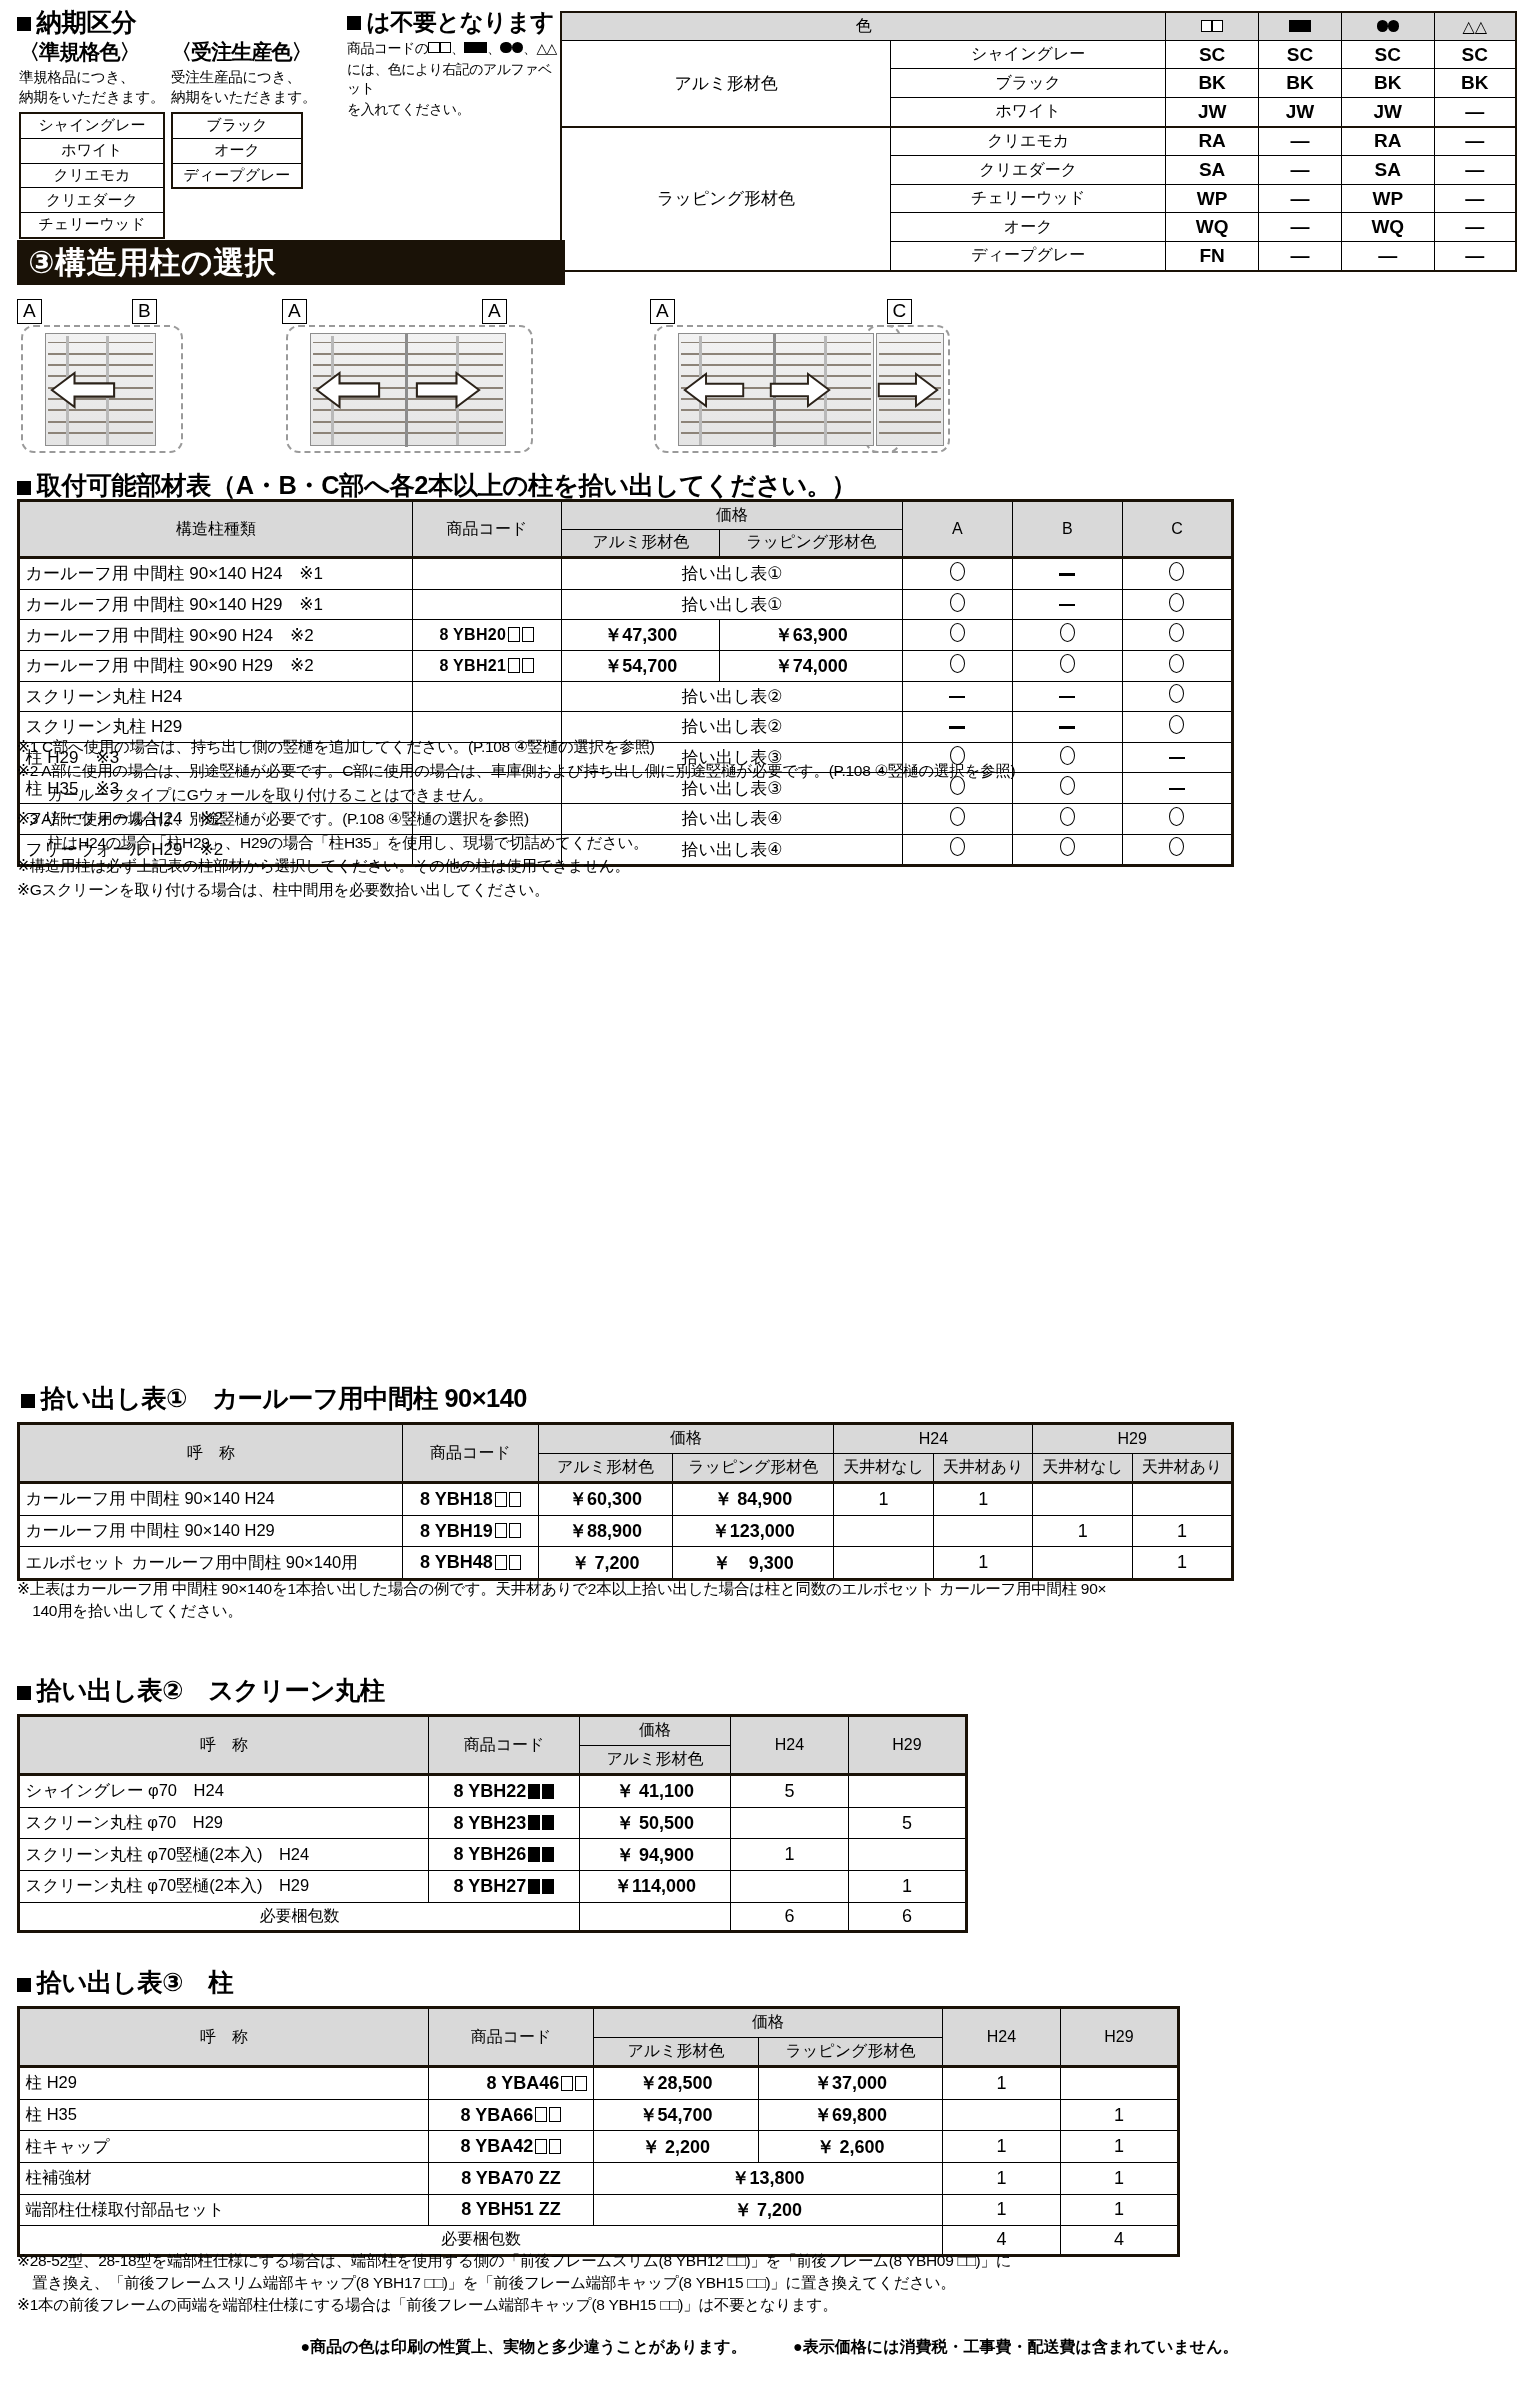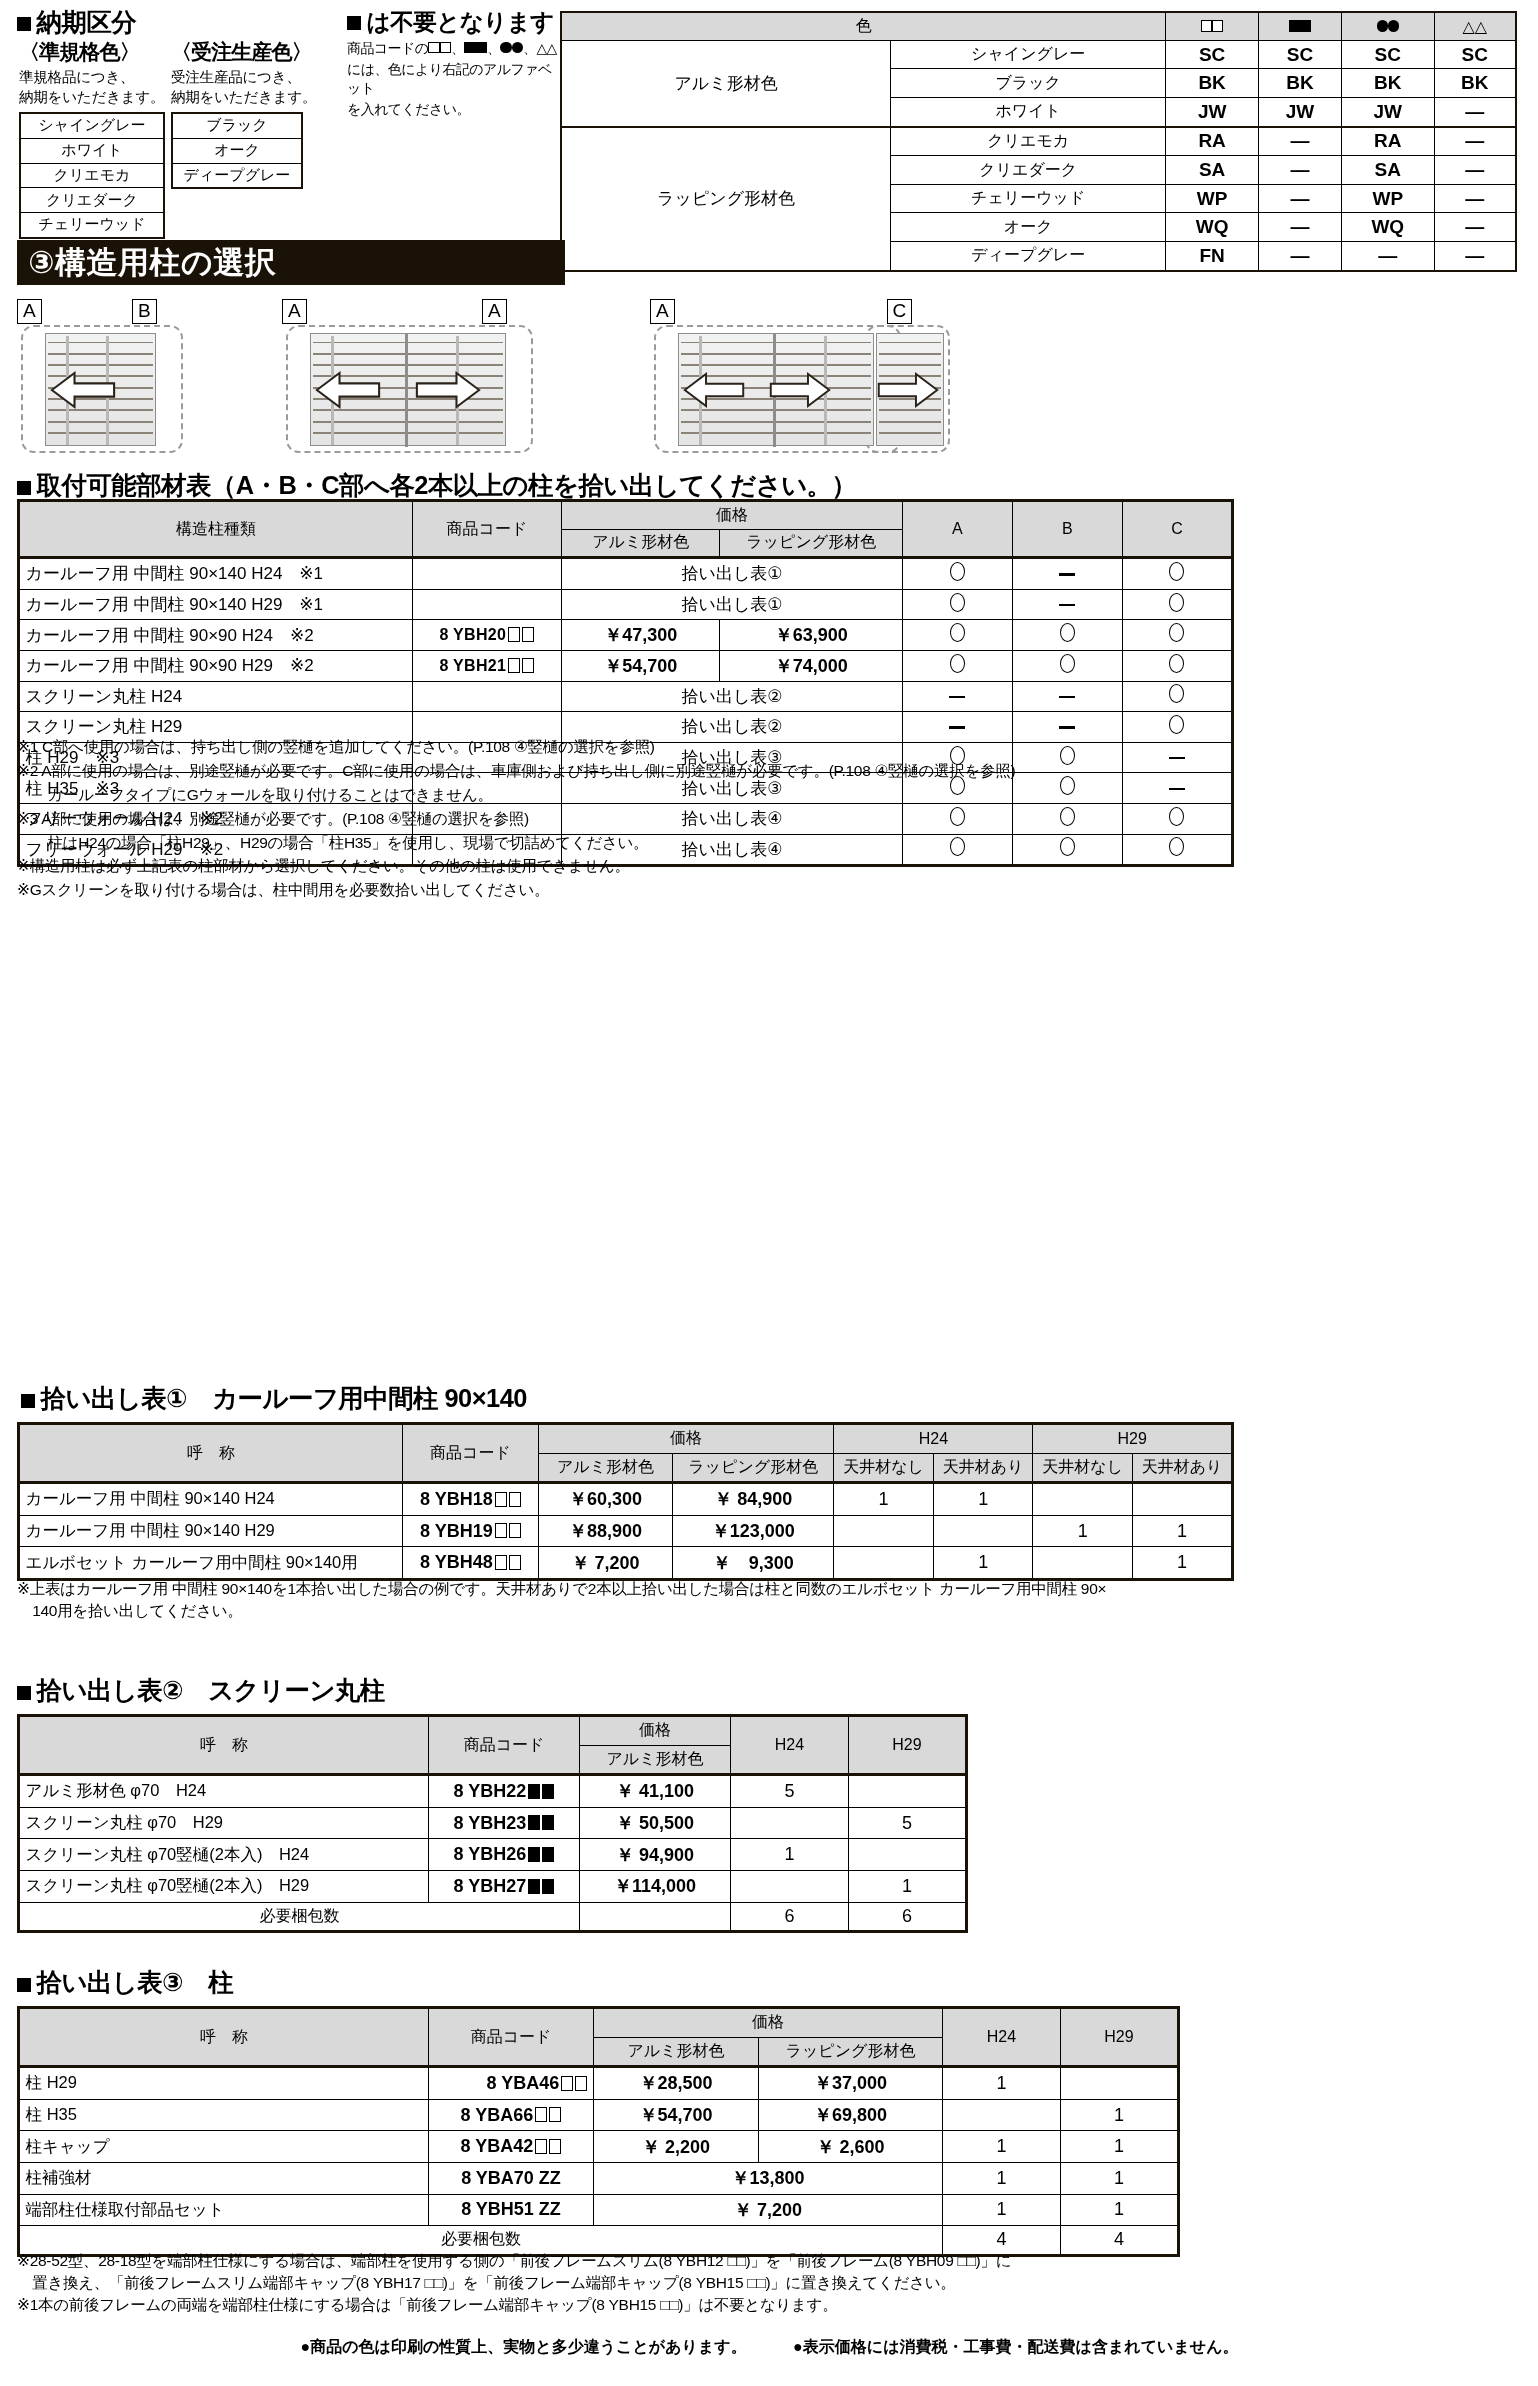--- a/index.html
+++ b/index.html
@@ -550,21 +550,21 @@
         <td class="c" rowspan="2" style="width:410px;height:32px;">呼　称</td>
         <td class="c" rowspan="2" style="width:151px;">商品コード</td>
         <td class="c">価格</td>
         <td class="c" rowspan="2" style="width:118px;">H24</td>
         <td class="c" rowspan="2" style="width:118px;">H29</td>
       </tr>
       <tr class="grayhd">
         <td class="c" style="width:151px;">アルミ形材色</td>
       </tr>
       <tr>
-        <td class="nm" style="border-top:3.3px solid #1a1207;">アルミ形材色 φ70　H24</td>
+        <td class="nm" style="border-top:3.3px solid #1a1207;">シャイングレー φ70　H24</td>
         <td class="cd" style="border-top:3.3px solid #1a1207;"><span>8 YBH22</span><span class="ph-f"></span><span class="ph-f"></span></td>
         <td class="pr" style="border-top:3.3px solid #1a1207;">￥ 41,100</td>
         <td class="qt" style="border-top:3.3px solid #1a1207;">5</td>
         <td class="qt" style="border-top:3.3px solid #1a1207;"></td>
       </tr>
       <tr>
         <td class="nm">スクリーン丸柱 φ70　H29</td>
         <td class="cd"><span>8 YBH23</span><span class="ph-f"></span><span class="ph-f"></span></td>
         <td class="pr">￥ 50,500</td>
         <td class="qt"></td>

